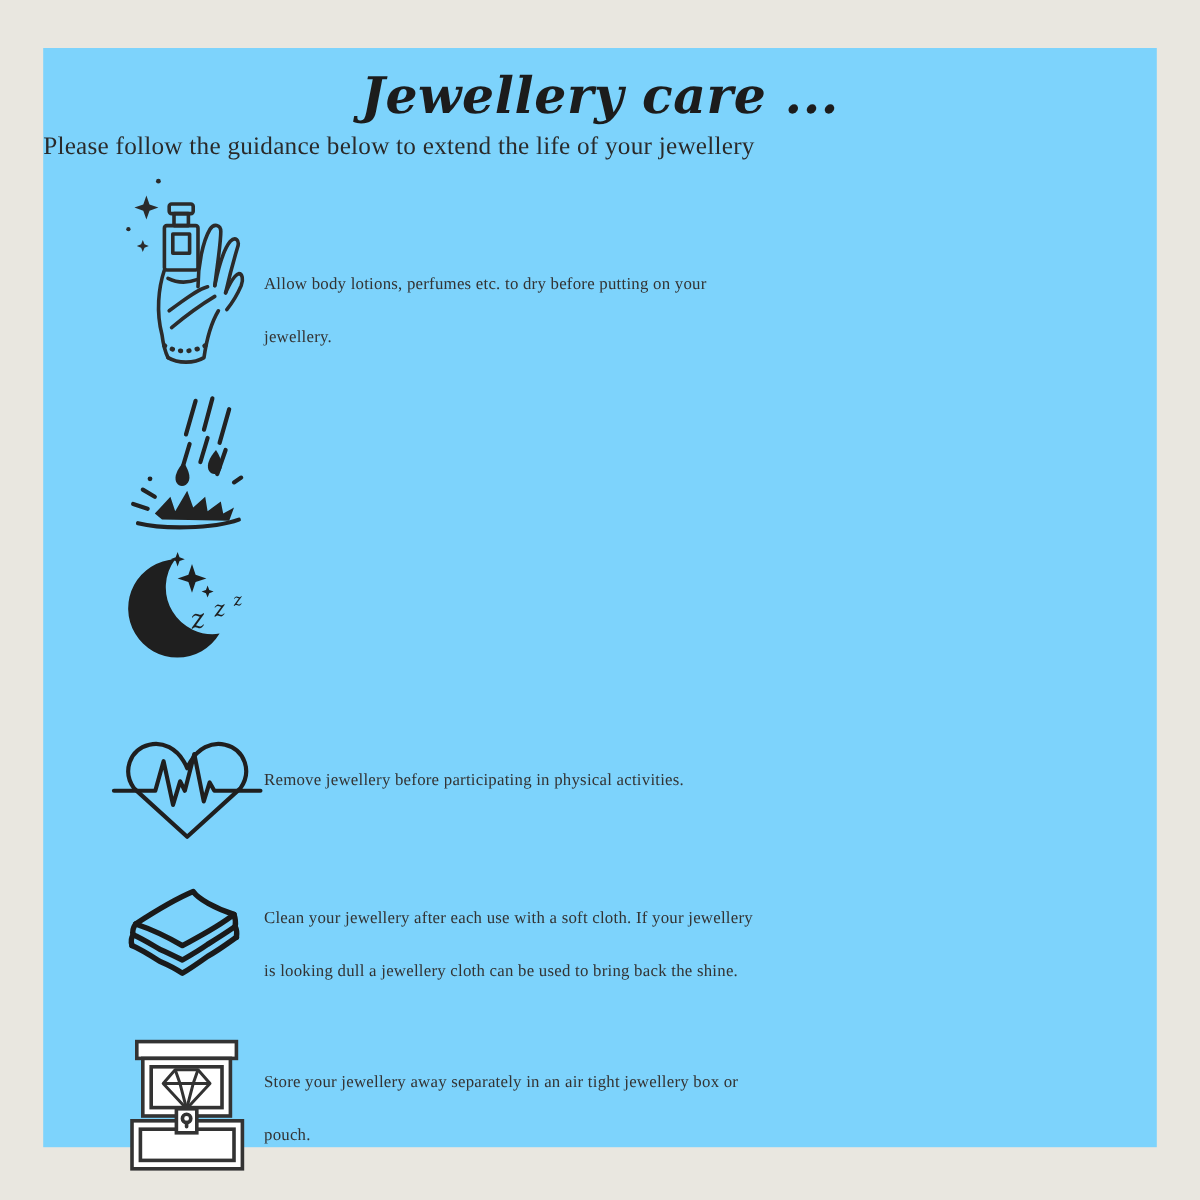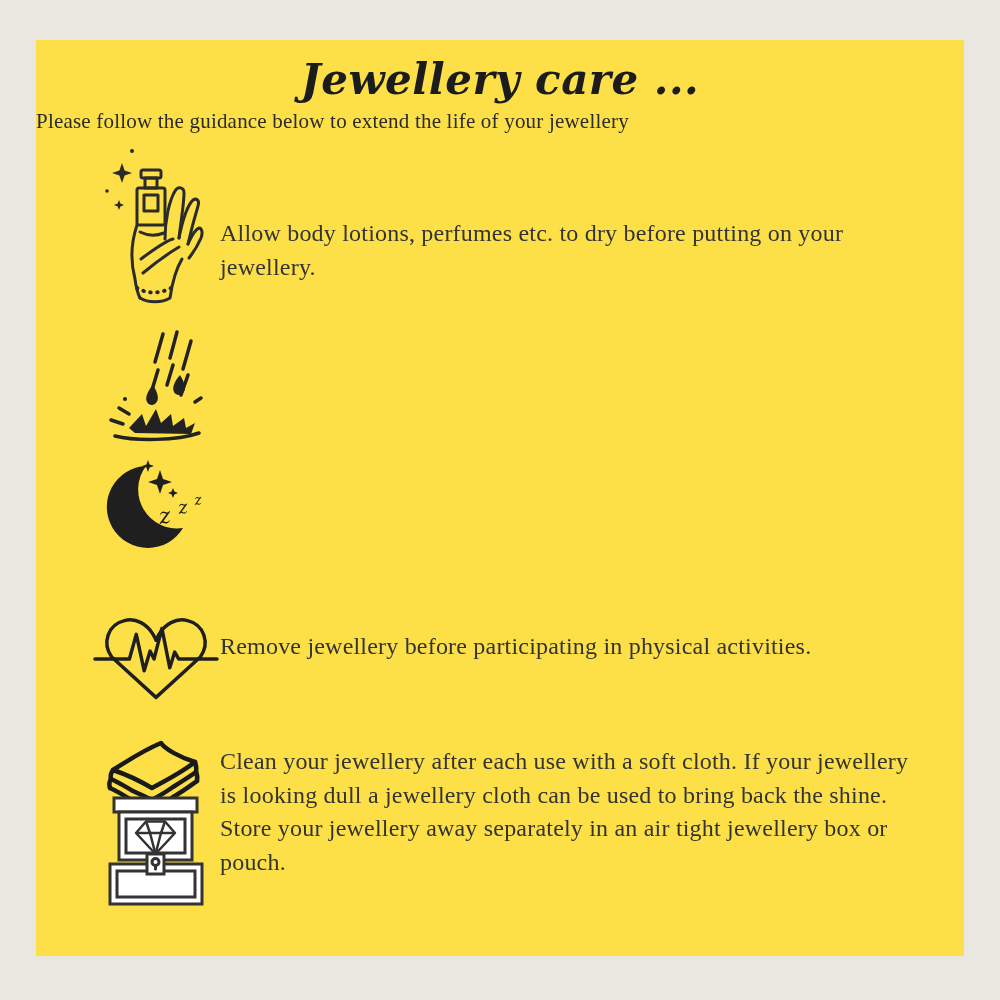--- a/index.html
+++ b/index.html
@@ -5,48 +5,48 @@
   html,body{margin:0;padding:0;}
   body{
     width:1000px;height:1000px;position:relative;
     background:#e9e7e0;
     font-family:"Liberation Serif", serif;
     color:#303030;
     overflow:hidden;
   }
   .card{
     position:absolute;left:36px;top:40px;right:36px;bottom:44px;
-    background:#fde047;
+    background:#7dd3fc;
   }
   h1.title{
     margin:0;padding-top:14px;line-height:52px;
     text-align:center;
     font-family:"DejaVu Serif", serif;
     font-style:italic;font-weight:600;
     font-size:42px;color:#1c1c1c;letter-spacing:.5px;
   }
   p.subtitle{
     margin:0;line-height:30px;
     font-size:21px;color:#2a2a2a;letter-spacing:.2px;
   }
   .tip{
     position:absolute;left:56px;display:flex;align-items:flex-start;
   }
   .tip-icon{width:128px;flex:none;display:flex;justify-content:center;}
   .tip-text{
     margin:0;width:712px;
-    font-size:24px;line-height:34px;color:#333333;
+    font-size:14px;line-height:44px;color:#333333;
     white-space:pre-line;letter-spacing:.2px;
   }
   .t1{top:102px}.t1 .tip-text{padding-top:74px}
   .t2{top:288px}.t2 .tip-text{padding-top:28px}
   .t3{top:420px}.t3 .tip-text{padding-top:38px}
   .t4{top:567px}.t4 .tip-text{padding-top:22px}
   .t5{top:692px}.t5 .tip-text{padding-top:12px}
-  .t6{top:752px}.t6 .tip-text{padding-top:19px}
+  .t6{top:822px}.t6 .tip-text{padding-top:19px}
   svg{display:block}
 </style>
 </head>
 <body>
 
 <div class="card">
 
   <h1 class="title">Jewellery care ...</h1>
   <p class="subtitle">Please follow the guidance below to extend the life of your jewellery</p>
 

